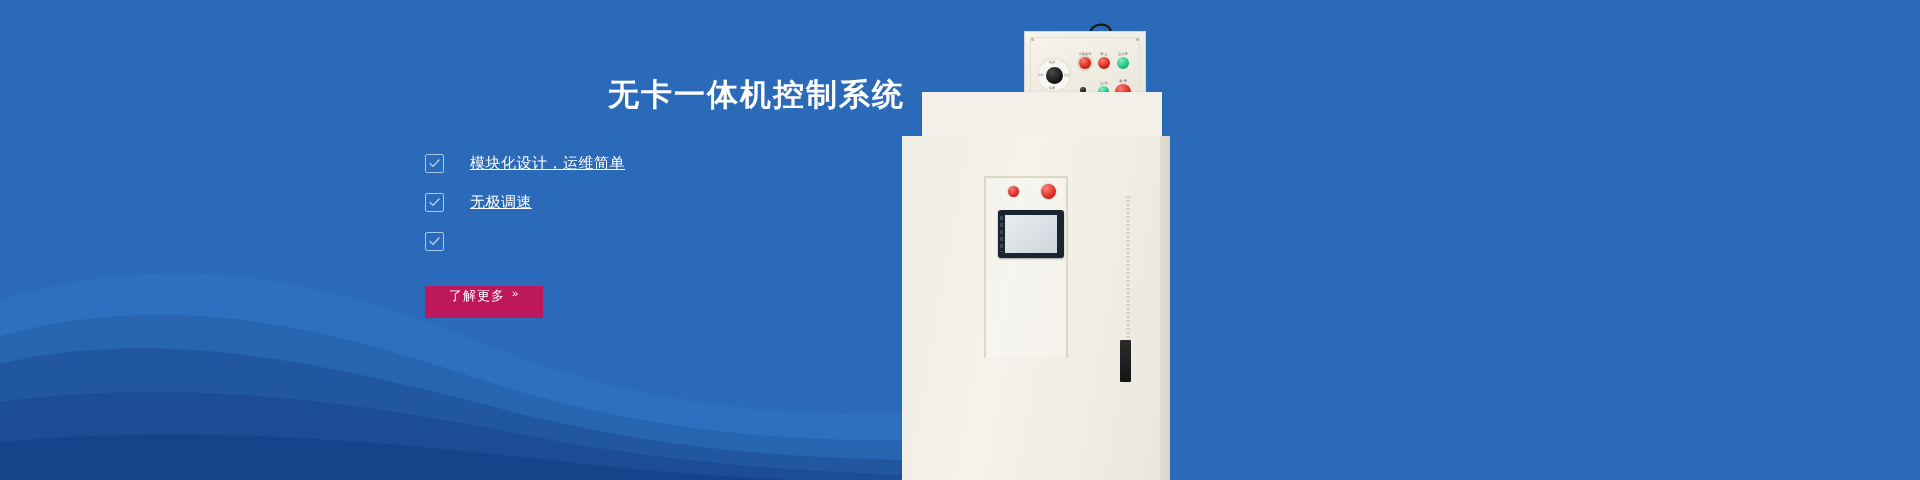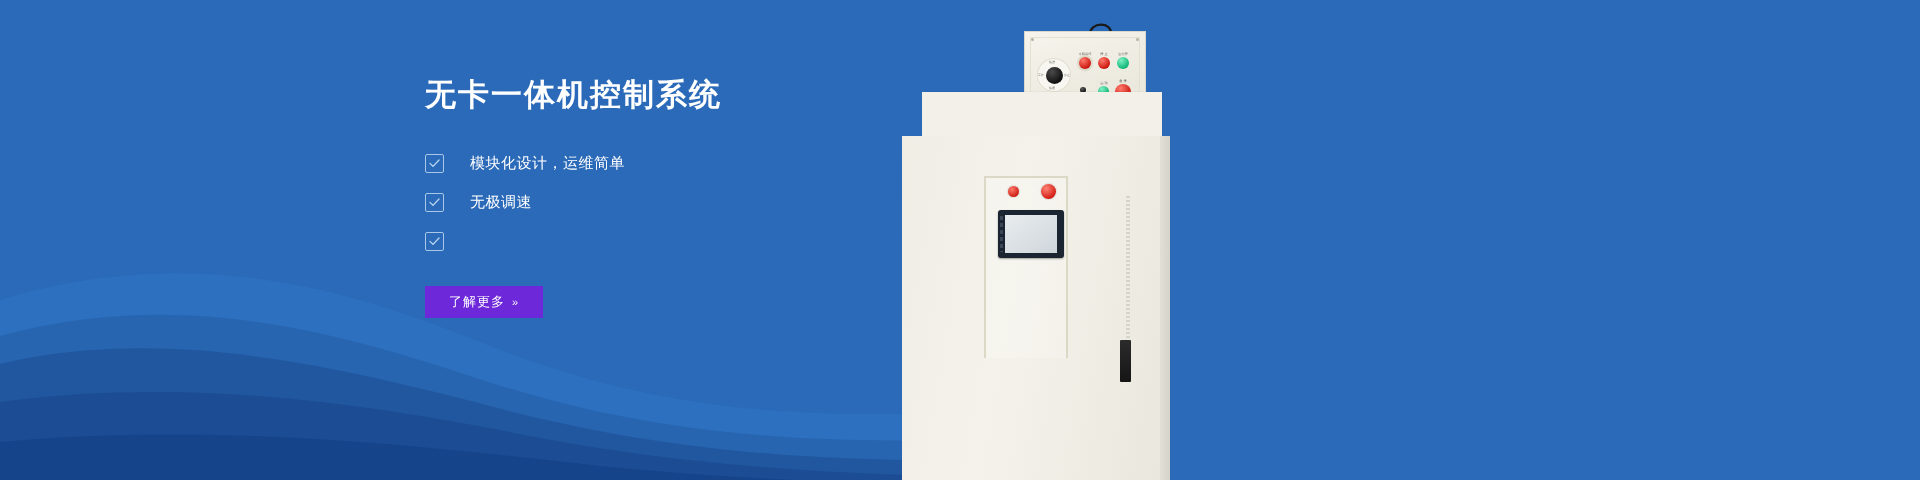--- a/index.html
+++ b/index.html
@@ -15,38 +15,38 @@
   
   .waves{position:absolute;left:0;bottom:0;width:1100px;height:330px;pointer-events:none;}
   .waves svg{display:block;width:100%;height:100%;}
 
   
   .content{
     position:absolute;left:425px;top:78px;width:480px;
   }
   .headline{
     font-size:31px;font-weight:bold;color:#ffffff;letter-spacing:2px;
-    margin:0 0 42px 0;line-height:1.1;white-space:nowrap;
+    margin:0 0 42px 0;line-height:1.1;white-space:nowrap;text-align:right;
   }
   .feature-list{list-style:none;margin:0;padding:0;}
   .feature-item{
     display:flex;align-items:center;margin-bottom:20px;
   }
   .chk{
     width:17px;height:17px;flex:0 0 17px;border:1px solid #a9c7e8;
     border-radius:2px;display:flex;align-items:center;justify-content:center;
     margin-right:26px;
   }
   .chk svg{display:block;}
   .feature-text{
-    font-size:15px;color:#ffffff;letter-spacing:.5px;white-space:nowrap;
+    font-size:15px;color:#ffffff;letter-spacing:.5px;white-space:nowrap;text-decoration:underline;
   }
   .cta{
-    display:inline-flex;align-items:center;justify-content:center;
-    margin-top:15px;background:#6d28d9;color:#ffffff;border:none;
+    display:inline-flex;justify-content:center;
+    margin-top:15px;background:#be185d;color:#ffffff;border:none;
     width:118px;height:32px;font-size:13px;letter-spacing:1px;cursor:pointer;
     font-family:"Liberation Sans","DejaVu Sans",sans-serif;
   }
   .cta .arr{margin-left:7px;font-size:11px;opacity:.95;}
 
   
   .machine{position:absolute;left:898px;top:0;width:480px;height:480px;}
 
   .cab-top{
     position:absolute;left:24px;top:92px;width:240px;height:46px;

